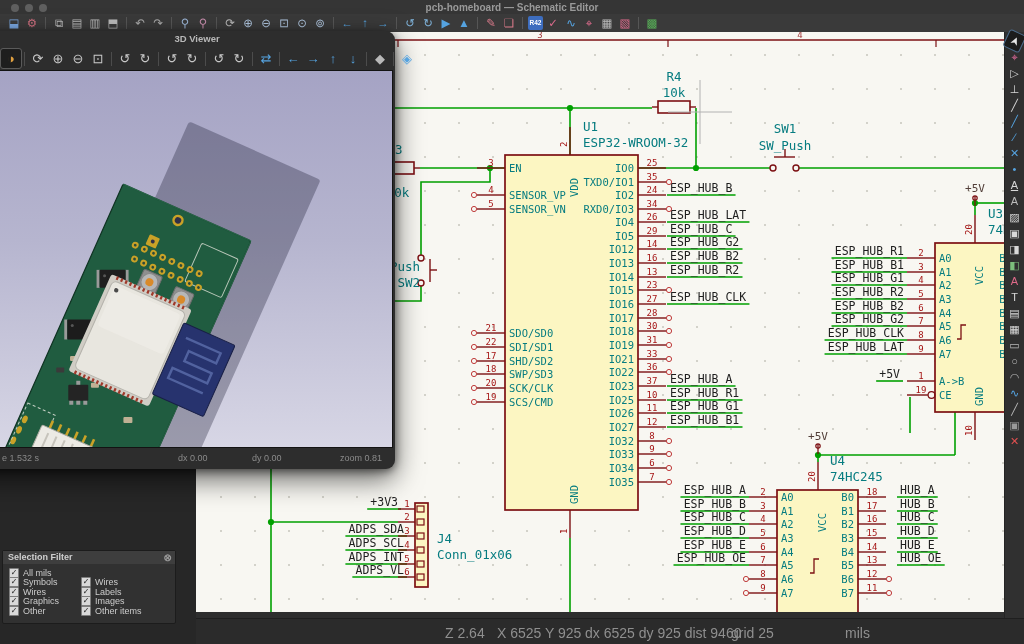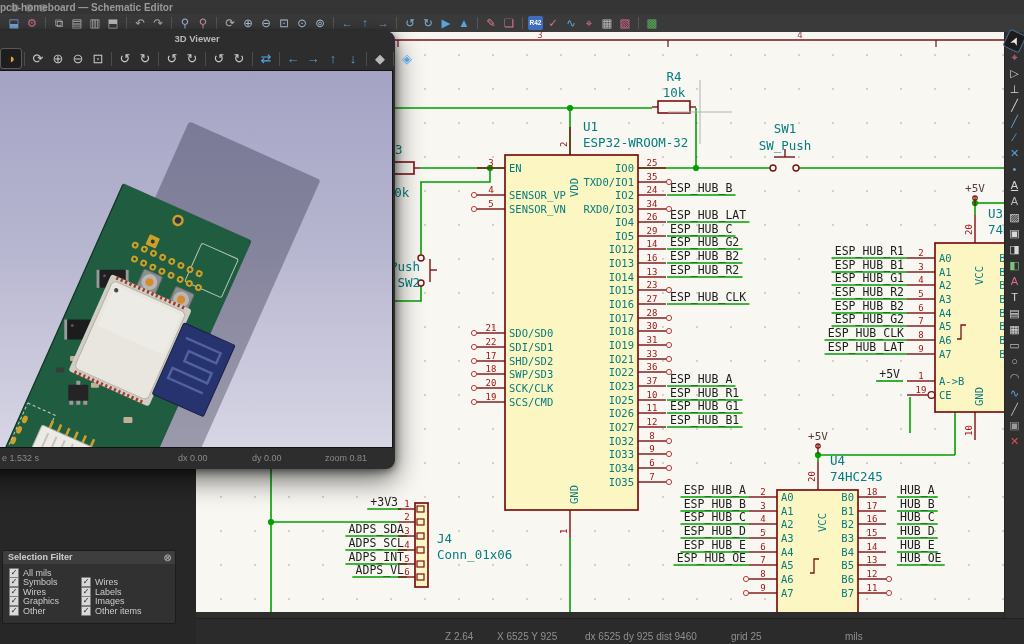--- a/index.html
+++ b/index.html
@@ -1,20 +1,20 @@
 <!DOCTYPE html>
 <html><head>
 <meta charset="utf-8">
 <style>
   html,body{margin:0;padding:0;background:#2e2e2e;width:1024px;height:644px;overflow:hidden;
     font-family:"Liberation Sans",sans-serif;position:relative}
   
   .titlebar{position:absolute;left:0;top:0;right:0;height:14px;background:#353535;border-bottom:1px solid #242424}
   .tl-dot{position:absolute;top:4px;width:8px;height:8px;border-radius:50%;background:#5f5f5f}
-  .win-title{position:absolute;top:2px;left:0;right:0;font-size:10px;color:#9a9a9a;font-weight:bold}
+  .win-title{position:absolute;top:2px;left:0;right:0;text-align:center;font-size:10px;color:#9a9a9a;font-weight:bold}
   
   .main-toolbar{position:absolute;left:0;top:14px;right:0;height:18px;background:#3a3a3a;
     border-bottom:1px solid #262626;display:flex;align-items:center;padding-left:5px}
   .tb-icon{width:18px;height:16px;font-size:11.5px;line-height:16px;text-align:center;flex:none;cursor:default}
   .tb-sep{width:1px;height:12px;background:#565656;margin:0 4px;flex:none}
   .badge{background:#3d6dbf;color:#fff !important;font-size:6.5px;font-weight:bold;line-height:14px;
     height:14px;width:15px;border-radius:2px;margin:0 1px}
   
   .canvas{position:absolute;left:196px;top:32px;width:809px;height:580px;background:#f8f7f2;
     background-image:radial-gradient(circle,#d3d2ca 0.9px,transparent 1.1px);background-size:34px 34px;background-position:8px 6px}
@@ -32,21 +32,21 @@
   .sf-close{position:absolute;right:3px;top:1px;color:#9a9a9a;font-size:10px;line-height:11px}
   .sf-body{padding:4px 4px 7px 6px}
   .sf-row{display:flex;height:9.5px;align-items:center}
   .sf-cell{display:flex;align-items:center;width:72px}
   .sf-cell.c2{width:90px}
   .sf-box{width:8px;height:8px;background:#d9d9d9;border:1px solid #7e7e7e;border-radius:1px;color:#1a1a1a;
     font-size:8px;line-height:8px;text-align:center;margin-right:4px;flex:none}
   .sf-lbl{font-size:9px;color:#cccccc;white-space:nowrap}
   
   .status-bar{position:absolute;left:196px;right:0;top:618px;height:26px;background:#2b2b2b;border-top:1px solid #1f1f1f;z-index:3}
-  .sb-item{position:absolute;top:12px;font-size:10px;color:#8f8f8f;white-space:nowrap}
+  .sb-item{position:absolute;top:6px;font-size:14px;color:#8f8f8f;white-space:nowrap}
   
   .viewer{position:absolute;left:-62px;top:31px;width:457px;height:438px;background:#2d2d2d;border-radius:9px;
     box-shadow:0 10px 28px rgba(0,0,0,.6), 0 2px 8px rgba(0,0,0,.5);z-index:10}
   .viewer-title{position:absolute;top:2px;left:199px;width:120px;text-align:center;font-size:9.5px;font-weight:bold;color:#b8b8b8}
   .viewer-toolbar{position:absolute;top:16px;left:0;right:0;height:23px;display:flex;align-items:center;padding-left:63px}
   .v-icon{width:20px;height:19px;font-size:13px;line-height:19px;text-align:center;flex:none;border-radius:2px}
   .v-icon.selected{background:#1e1e1e;outline:1px solid #5a5a5a}
   .v-sep{width:1px;height:14px;background:#4c4c4c;margin:0 3px;flex:none}
   .viewer-viewport{position:absolute;top:39px;left:2px;right:2px;bottom:21px;border:1px solid #131313;
     background:linear-gradient(180deg,#a5a3c4 0%,#b6b5cf 45%,#d7d6e5 100%);overflow:hidden}
@@ -819,15 +819,15 @@
             </g>
           <rect x="-38" y="13" width="62" height="6" rx="2" fill="#d8d5cd"></rect>
         </g>
       </g>
     </svg>
   </div>
   <div class="viewer-status">
     <span class="vs-item" style="left:64px">e 1.532 s</span>
     <span class="vs-item" style="left:240px">dx 0.00</span>
     <span class="vs-item" style="left:314px">dy 0.00</span>
-    <span class="vs-item" style="left:387px">zoom 0.81</span>
+    <span class="vs-item" style="left:402px">zoom 0.81</span>
   </div>
 </div>
 
 </body></html>

